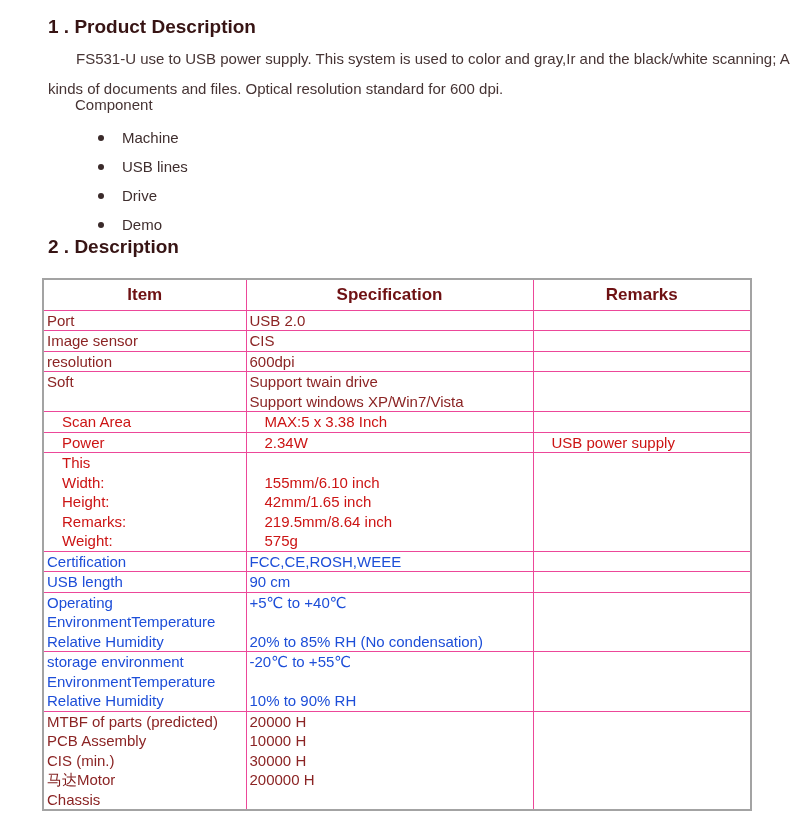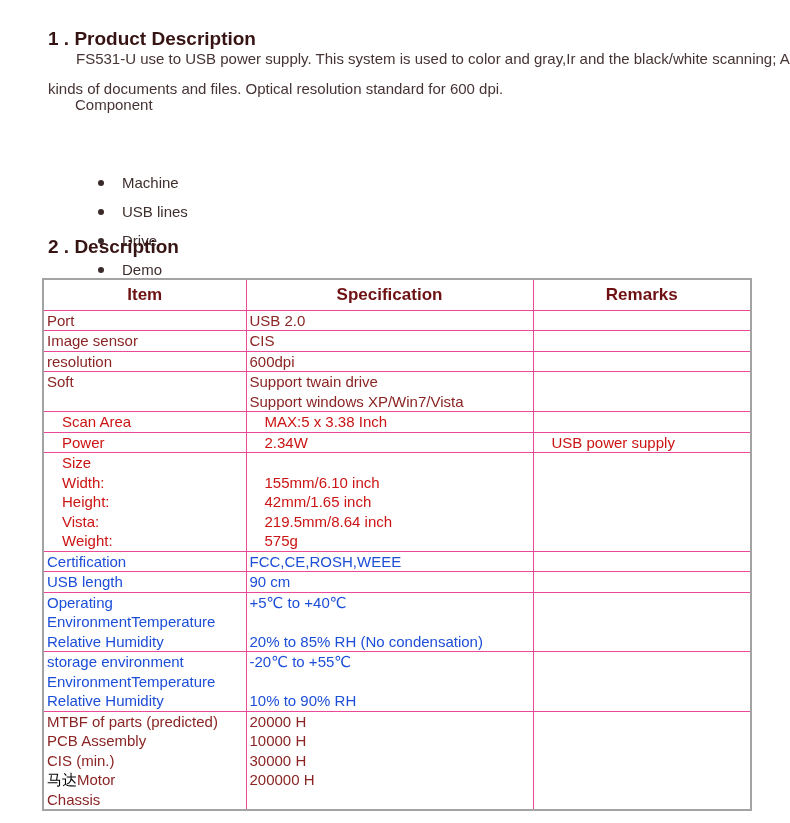--- a/index.html
+++ b/index.html
@@ -6,47 +6,47 @@
   html,body { background:#ffffff; }
   body {
     width:790px; height:823px; position:relative; overflow:hidden;
     font-family:"Liberation Sans","DejaVu Sans",sans-serif;
     color:#413030;
   }
   .section-heading {
     position:absolute; left:48px;
     font-size:19px; font-weight:bold; color:#371414; white-space:nowrap;
   }
-  #heading1 { top:28px; }
+  #heading1 { top:16px; }
   #heading2 { top:236px; }
   .intro { position:absolute; left:48px; top:44px; font-size:15px; color:#463434; }
   .para-line { line-height:30px; white-space:nowrap; }
   .para-line.first-line { padding-left:28px; }
   .component-label { position:absolute; left:75px; top:96px; font-size:15px; color:#463434; }
-  .component-list { position:absolute; left:98px; top:123px;margin-top:45px; }
+  .component-list { position:absolute; left:98px; top:123px; }
   .bullet-item { height:29px; display:flex; align-items:center; }
   .bullet-dot { width:6px; height:6px; border-radius:50%; background:#3a2a2a; margin-right:18px; flex:0 0 auto; }
   .bullet-label { font-size:15px; color:#3f2e2e; white-space:nowrap; }
 
   .spec-table {
     position:absolute; left:42px; top:278px; width:708px;
     border-collapse:collapse; table-layout:fixed;
     border:2px solid #a3a3a3;
   }
   .spec-table th, .spec-table td { border:1px solid #ec4899; }
   .spec-table th {
     height:31px; font-size:17px; font-weight:bold; color:#6e1113;
     text-align:center; vertical-align:middle;
   }
   .spec-table td { vertical-align:top; padding:0 3px; font-size:15px; }
   .cell-line { line-height:19.5px; white-space:nowrap; }
   .tone-maroon td { color:#8b2424;margin-left:17px; }
   .tone-red td { color:#cc1414;padding-left:18px; }
   .tone-dark td { color:#1d4ed8; }
-  .cjk { color:#000000; }
+  .cjk { color:#7f1d1d; }
 
   .watermark-y {
     position:absolute; left:196px; top:544px;
     font-size:34px; font-weight:bold; color:#dcdcdc; z-index:-1;
   }
   .watermark-bar {
     position:absolute; left:360px; top:268px; width:20px; height:6px;
     background:#d6d6d6; transform:rotate(-28deg); z-index:-1;
   }
 </style>
@@ -152,24 +152,24 @@
         </td>
         <td>
           <div class="cell-line"><span>2.34W</span></div>
         </td>
         <td>
           <div class="cell-line"><span>USB power supply</span></div>
         </td>
       </tr>
       <tr class="tone-red">
         <td>
-          <div class="cell-line"><span>Size</span></div>
+          <div class="cell-line"><span>This</span></div>
           <div class="cell-line"><span>Width:</span></div>
           <div class="cell-line"><span>Height:</span></div>
-          <div class="cell-line"><span>Vista:</span></div>
+          <div class="cell-line"><span>Remarks:</span></div>
           <div class="cell-line"><span>Weight:</span></div>
         </td>
         <td>
           <div class="cell-line">&nbsp;</div>
           <div class="cell-line"><span>155mm/6.10 inch</span></div>
           <div class="cell-line"><span>42mm/1.65 inch</span></div>
           <div class="cell-line"><span>219.5mm/8.64 inch</span></div>
           <div class="cell-line"><span>575g</span></div>
         </td>
         <td></td>

